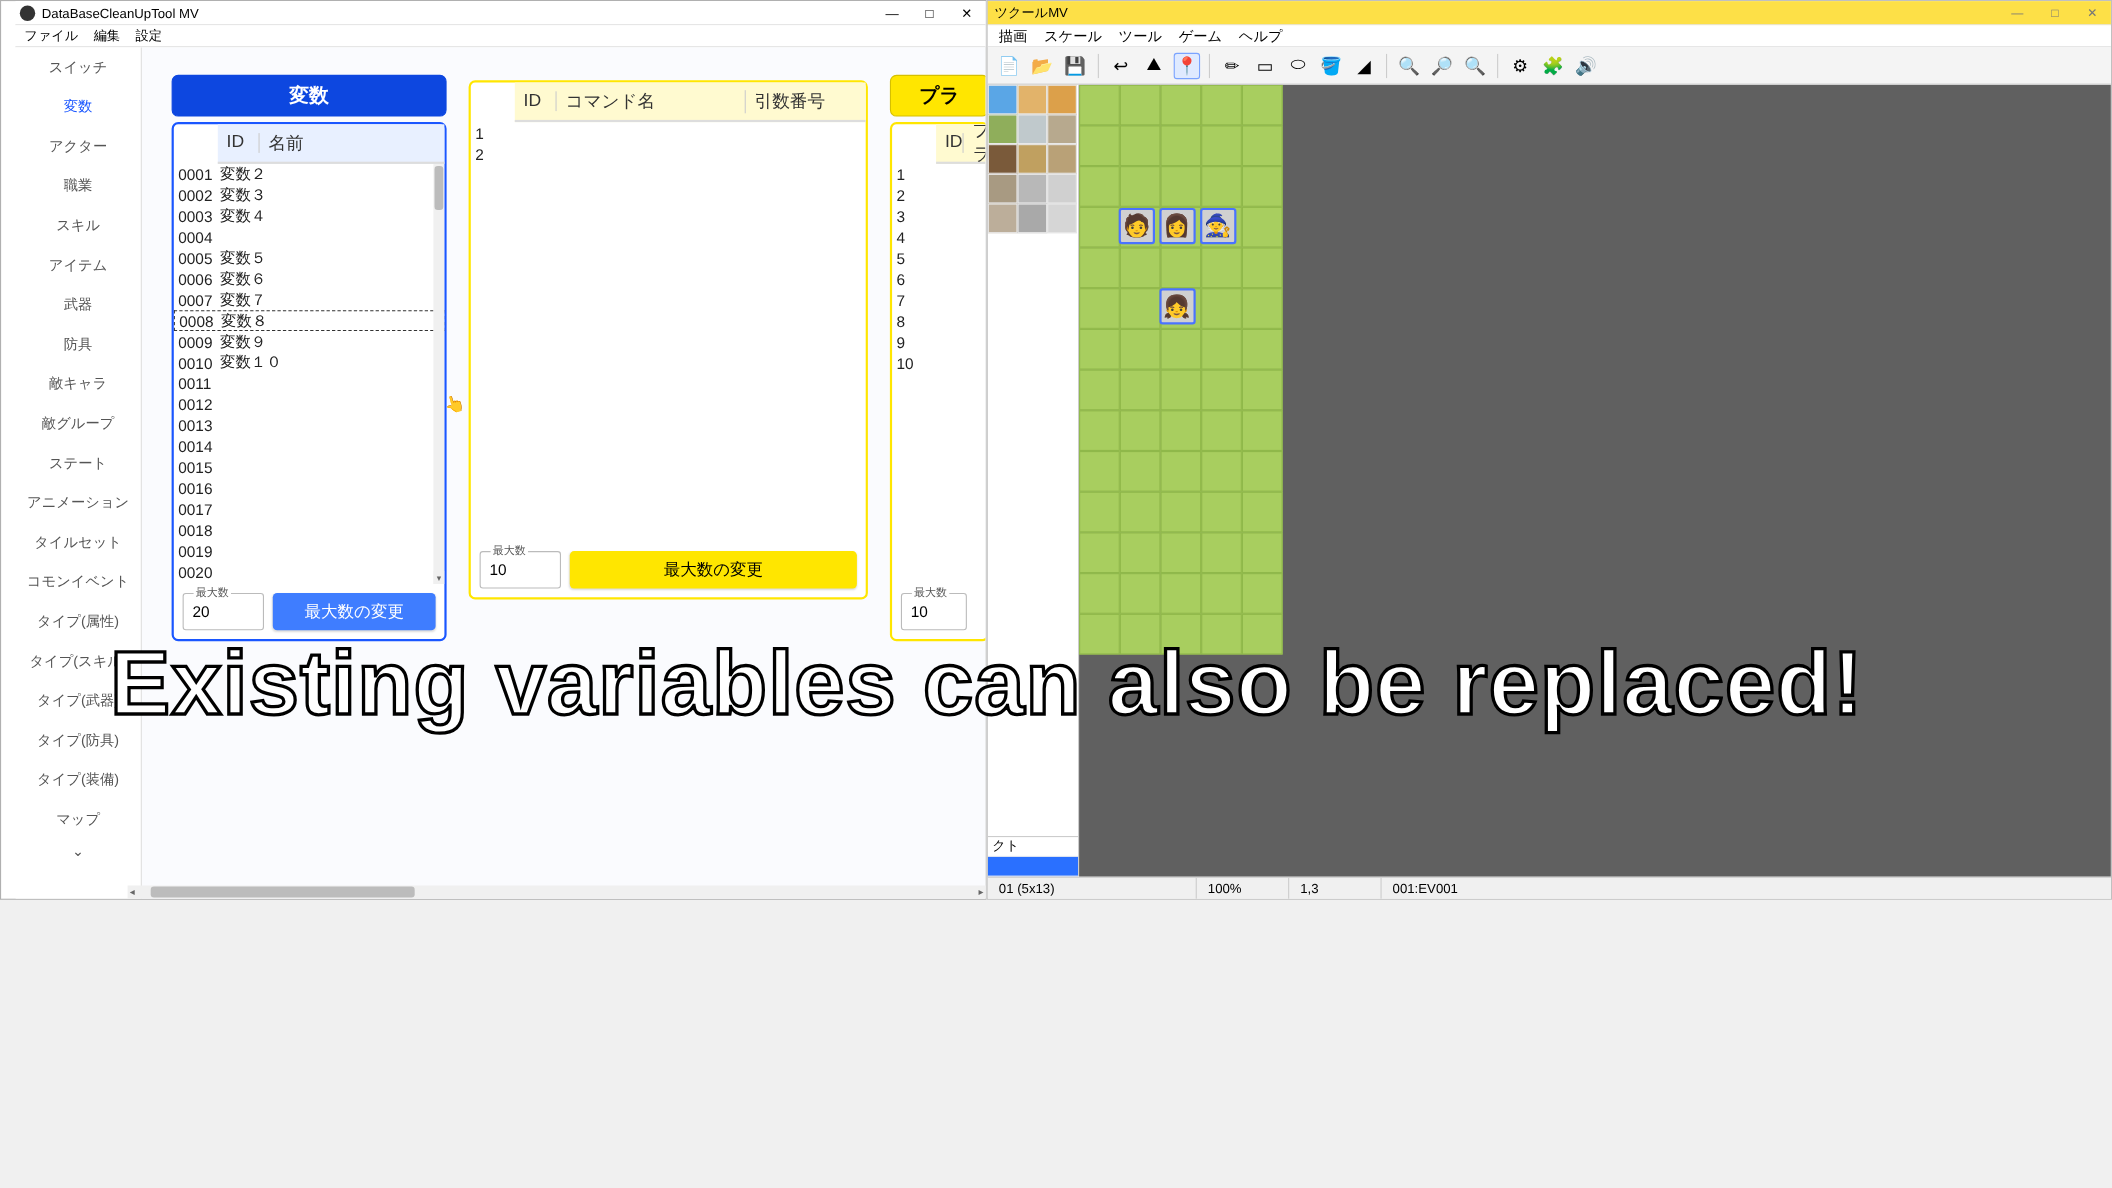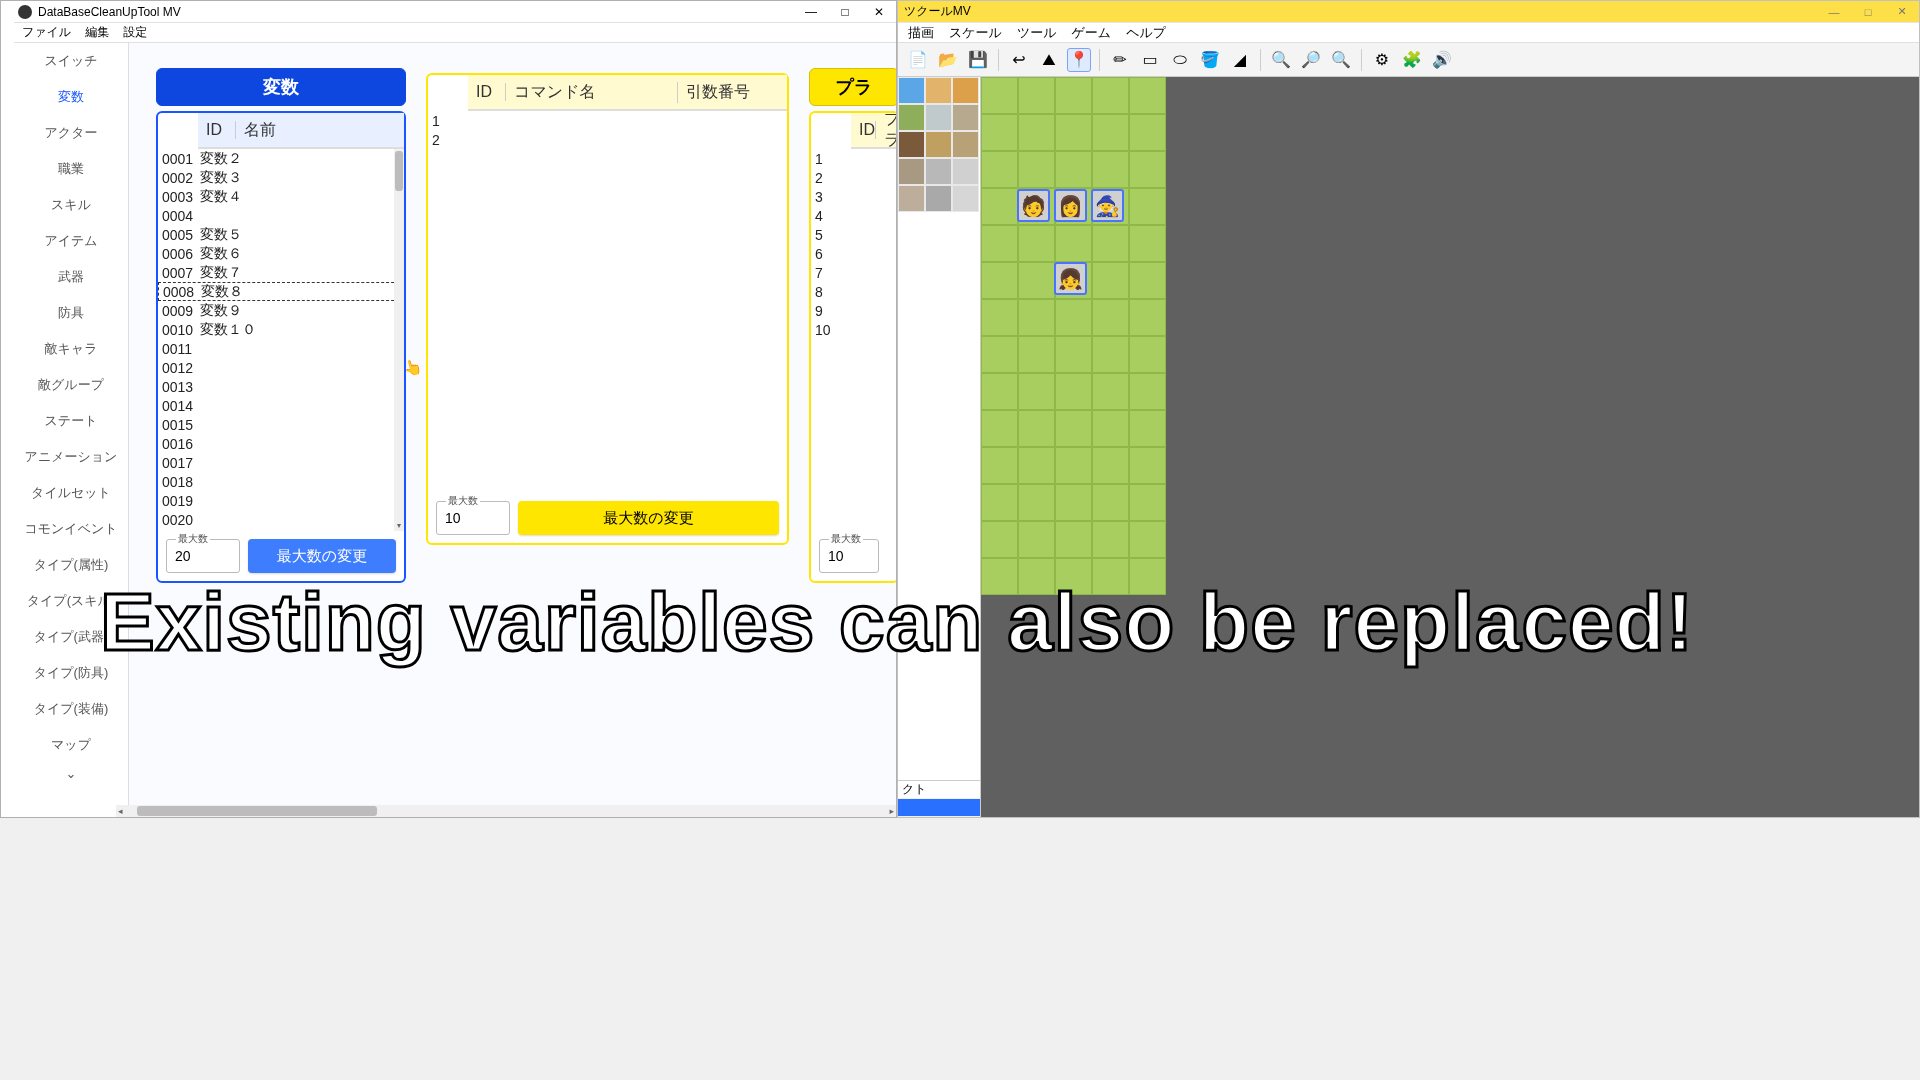--- a/index.html
+++ b/index.html
@@ -507,15 +507,21 @@
           <div class="map-cell"></div>
         </div>
       <div id="sprites">
           <div class="map-sprite" style="left: 36px; top: 112px;">🧑</div>
           <div class="map-sprite" style="left: 73px; top: 112px;">👩</div>
           <div class="map-sprite" style="left: 110px; top: 112px;">🧙</div>
           <div class="map-sprite" style="left: 73px; top: 185px;">👧</div>
         </div>
     </div>
   </div>
+  <div class="mv-status">
+    <div class="stat-seg" style="flex:0 0 190px">01 (5x13)</div>
+    <div class="stat-seg" style="flex:0 0 84px">100%</div>
+    <div class="stat-seg" style="flex:0 0 84px">1,3</div>
+    <div class="stat-seg" style="border:none">001:EV001</div>
+  </div>
 </div>
 
 <div class="caption">Existing variables can also be replaced!</div>
 
 </body></html>

